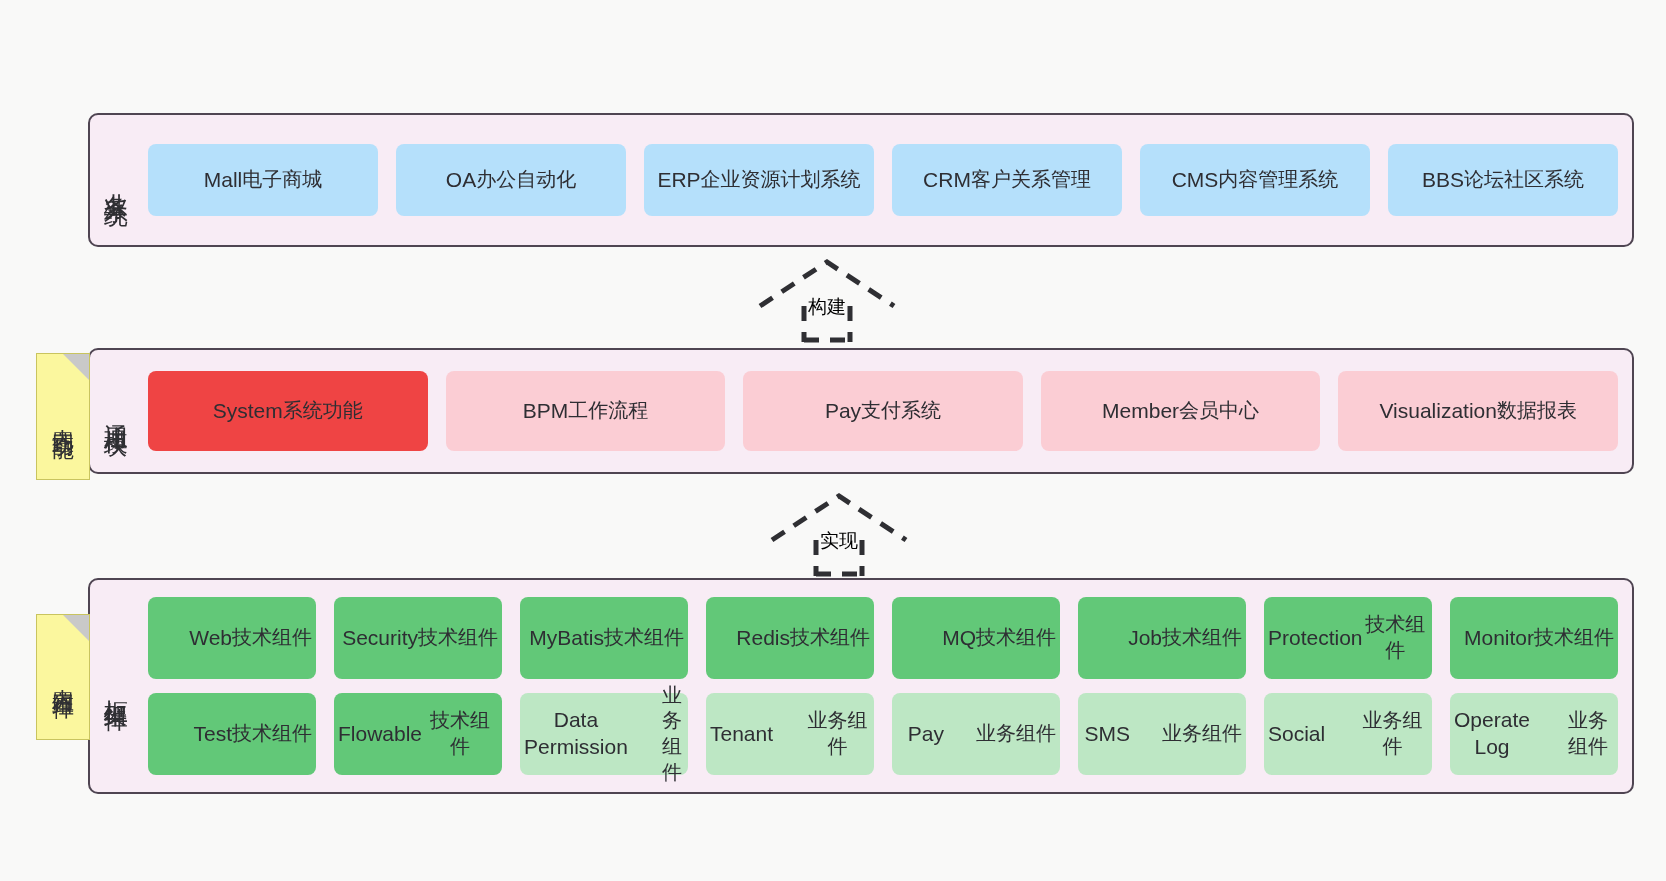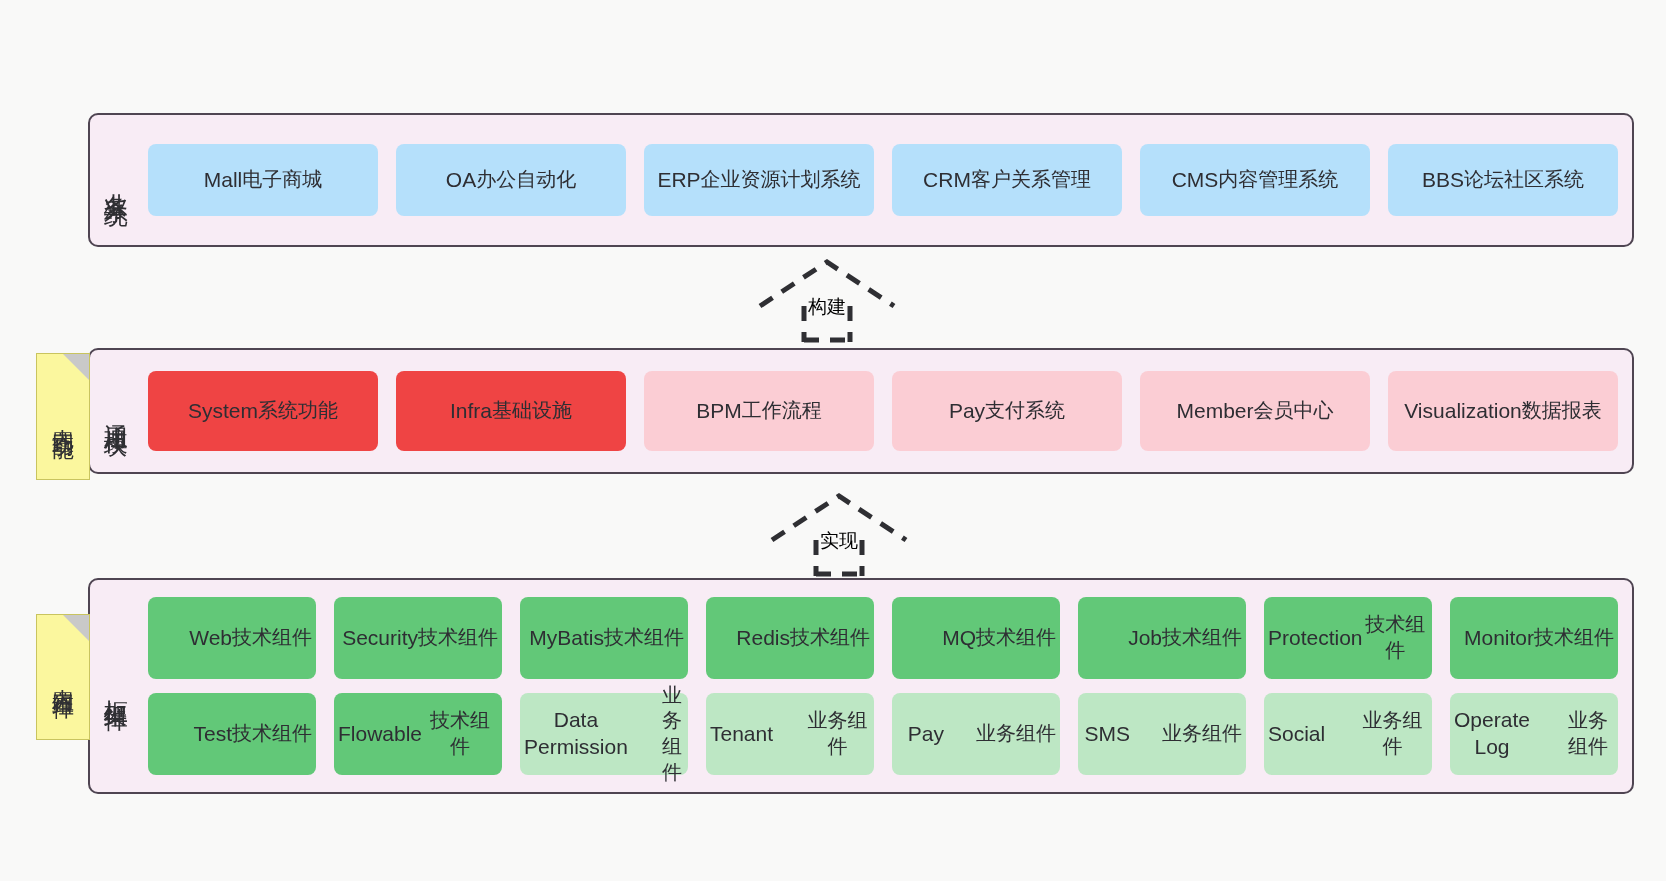--- a/index.html
+++ b/index.html
@@ -177,24 +177,20 @@
 <div class="note" id="note-builtin-feature">内置功能</div>
 
 <div class="layer" id="layer-common">
   <div class="layer-title">通用模块</div>
   <div class="layer-body">
     <div class="row">
       <div class="card c-red">
         <div class="t1">System</div>
         <div class="t2">系统功能</div>
       </div>
-      <div class="card c-red">
-        <div class="t1">Infra</div>
-        <div class="t2">基础设施</div>
-      </div>
       <div class="card c-pink">
         <div class="t1">BPM</div>
         <div class="t2">工作流程</div>
       </div>
       <div class="card c-pink">
         <div class="t1">Pay</div>
         <div class="t2">支付系统</div>
       </div>
       <div class="card c-pink">
         <div class="t1">Member</div>

